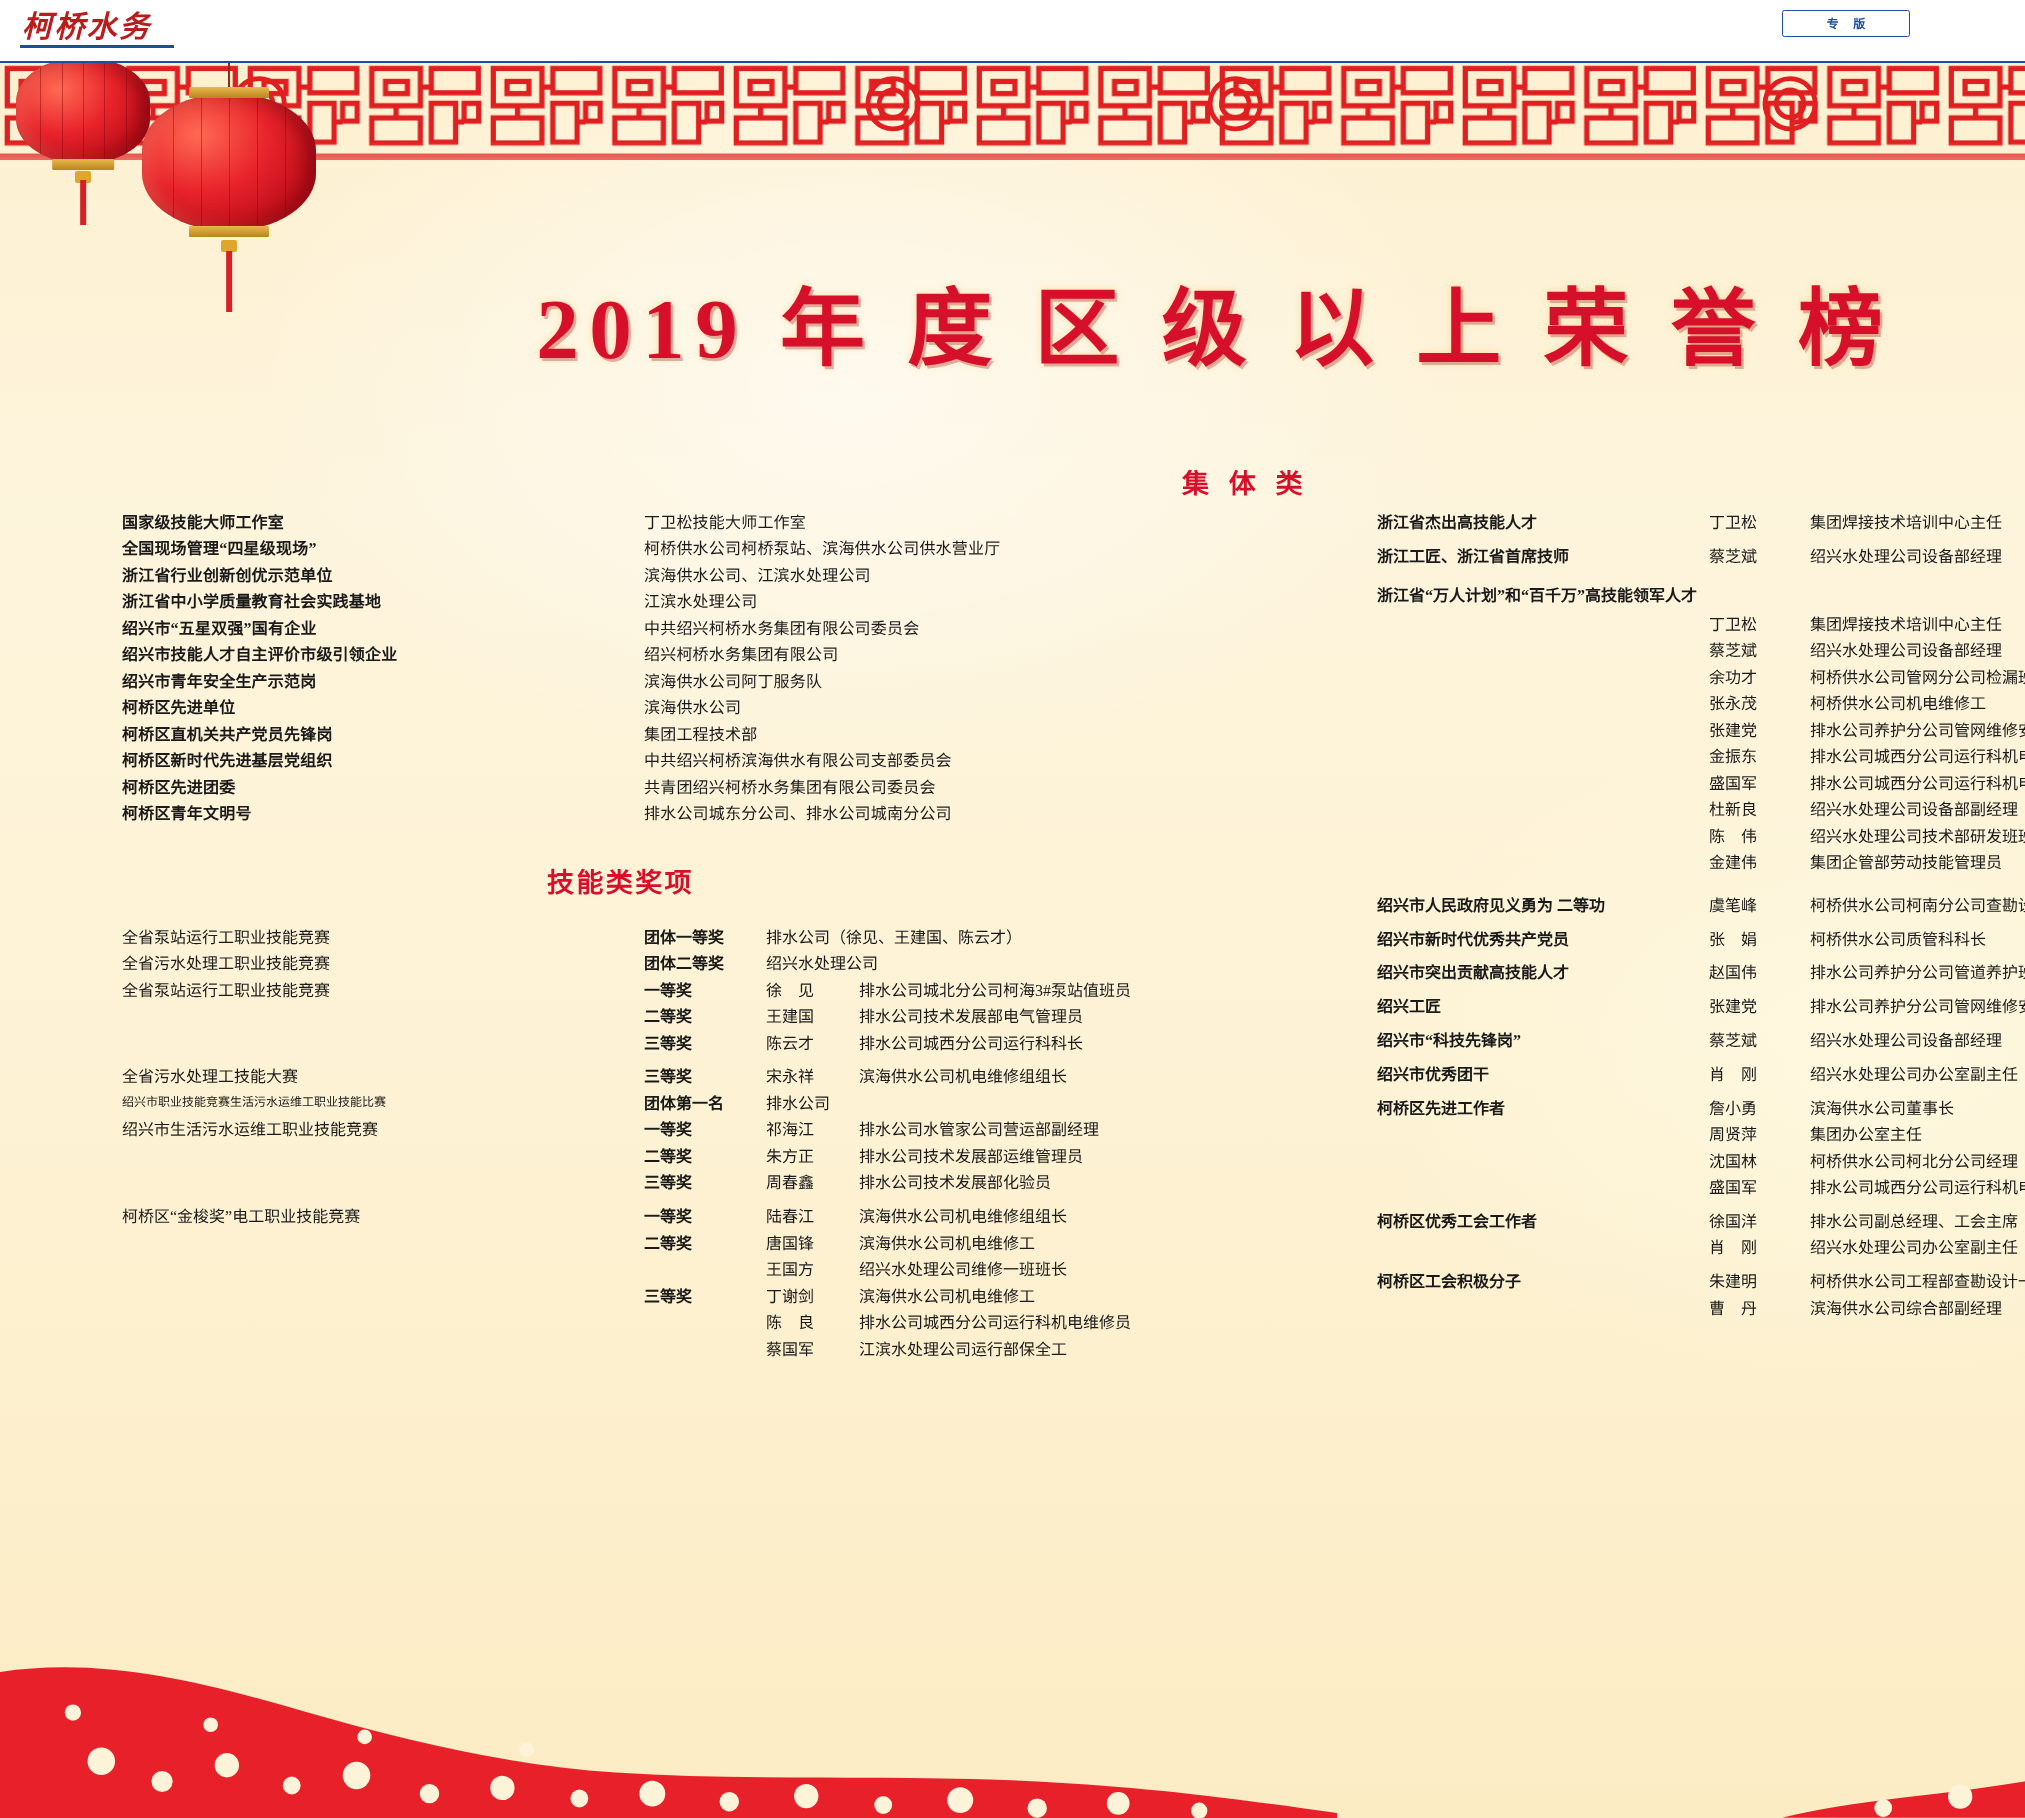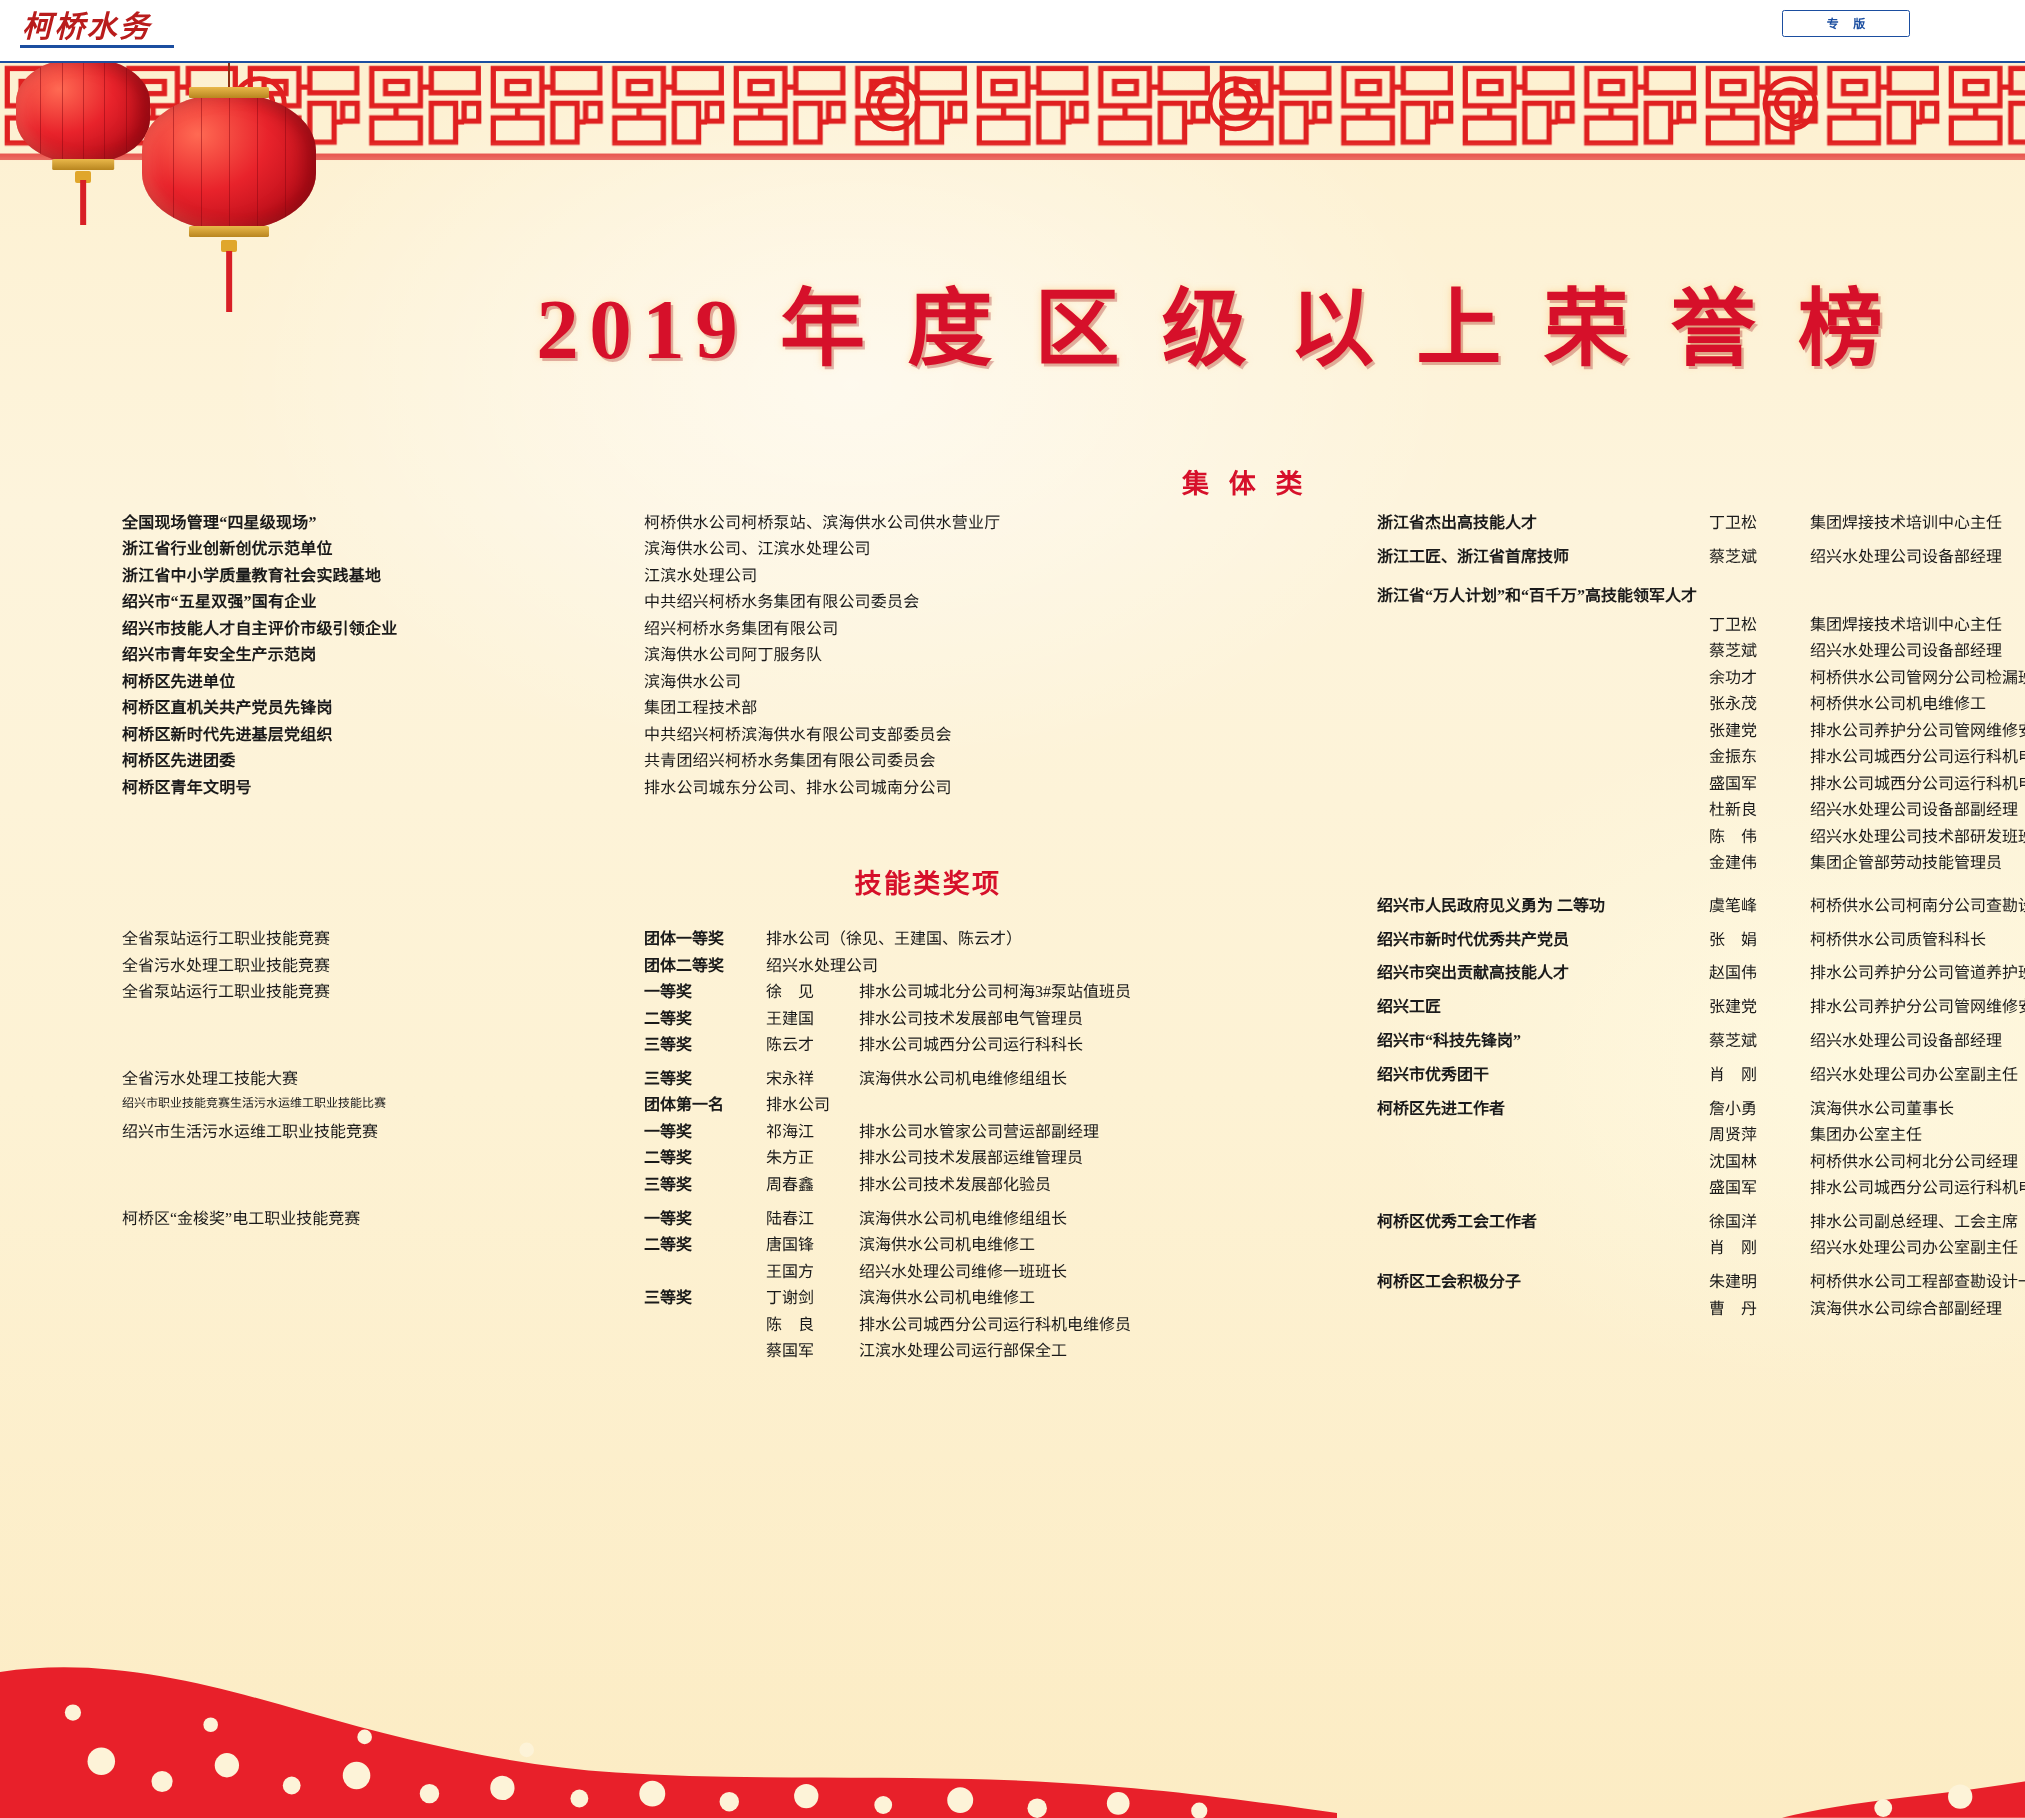--- a/index.html
+++ b/index.html
@@ -97,21 +97,21 @@
 
   
   .content{position:absolute;left:0;top:462px;width:2430px;z-index:25;}
   .col-left{position:absolute;left:122px;top:0;width:1187px;}
   .col-right{position:absolute;left:1377px;top:0;width:992px;}
 
   .sect-title{
     color:#d6102a;font-weight:700;font-size:27px;letter-spacing:6.5px;
     text-align:right;margin-bottom:13.8px;
   }
-  .sect-title.left-align{text-align:center;letter-spacing:2.4px;margin-top:28px;}
+  .sect-title.left-align{text-align:left;letter-spacing:2.4px;}
 
   .row{display:flex;align-items:flex-start;font-size:16px;color:#1a1a1a;line-height:1.0;margin-bottom:10.5px;}
   .row .label{width:522px;flex:0 0 522px;font-weight:600;letter-spacing:0.2px;}
   .row .value{flex:1;letter-spacing:0.2px;}
 
   .srow{display:flex;align-items:flex-start;font-size:16px;color:#1a1a1a;line-height:1.0;margin-bottom:10.5px;}
   .srow .s-label{width:522px;flex:0 0 522px;font-weight:400;}
   .srow .s-rank{width:122px;flex:0 0 122px;font-weight:600;}
   .srow .s-name{width:93px;flex:0 0 93px;}
   .srow .s-desc{flex:1;}
@@ -257,20 +257,24 @@
 </div>
 
 <div class="title">2019 年 度 区 级 以 上 荣 誉 榜</div>
 
 <div class="content">
 
   <div class="col-left">
     <div class="sect-title">集 体 类</div>
 
     <div class="row">
+        <div class="label">国家级技能大师工作室</div>
+        <div class="value">丁卫松技能大师工作室</div>
+      </div>
+    <div class="row">
         <div class="label">全国现场管理“四星级现场”</div>
         <div class="value">柯桥供水公司柯桥泵站、滨海供水公司供水营业厅</div>
       </div>
     <div class="row">
         <div class="label">浙江省行业创新创优示范单位</div>
         <div class="value">滨海供水公司、江滨水处理公司</div>
       </div>
     <div class="row">
         <div class="label">浙江省中小学质量教育社会实践基地</div>
         <div class="value">江滨水处理公司</div>

